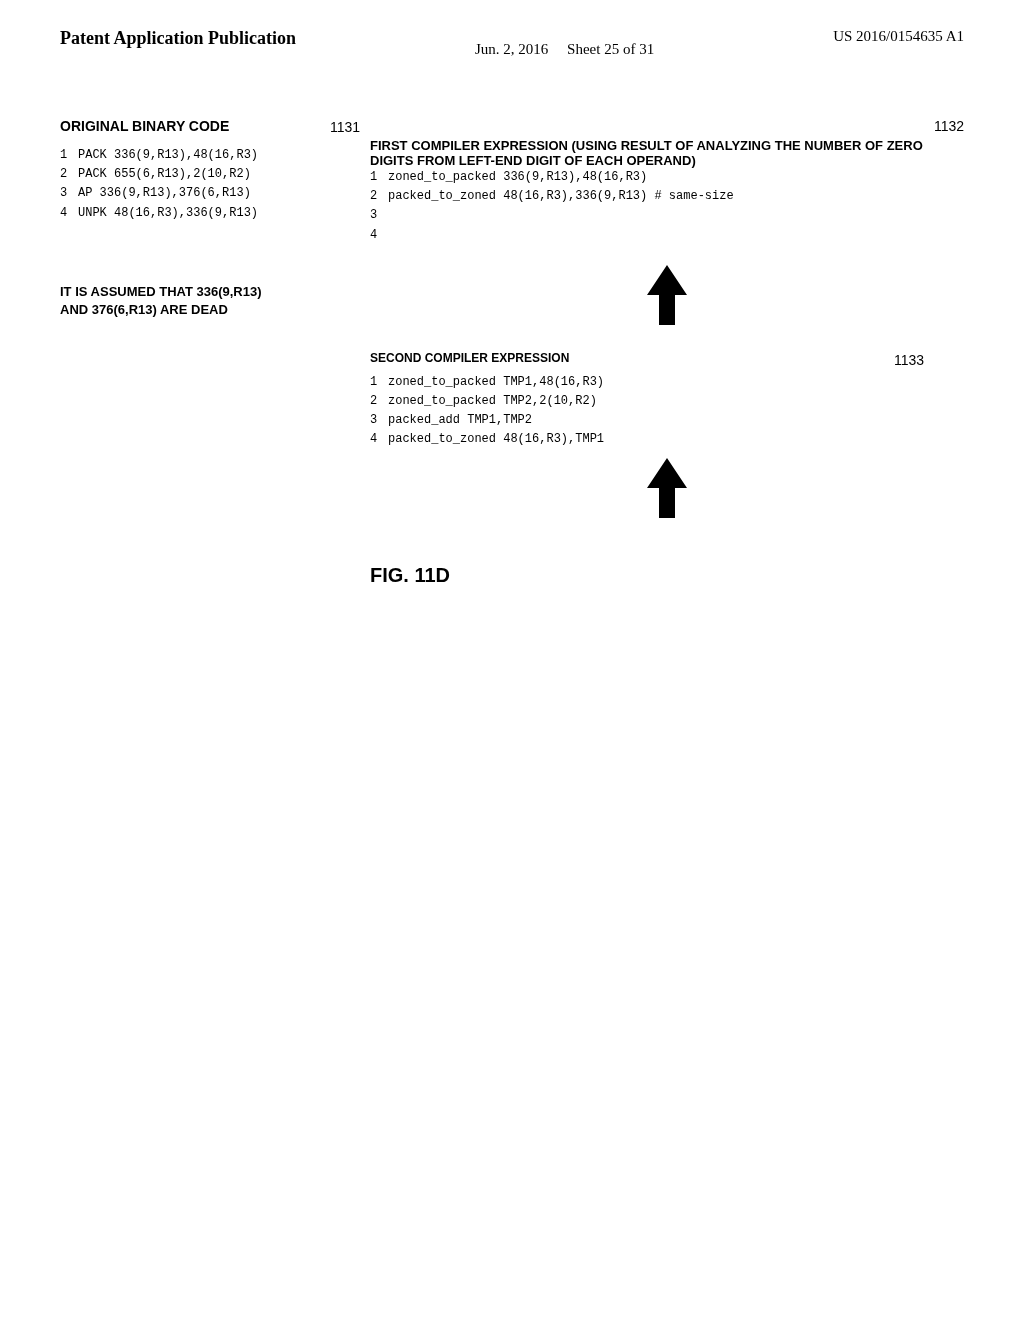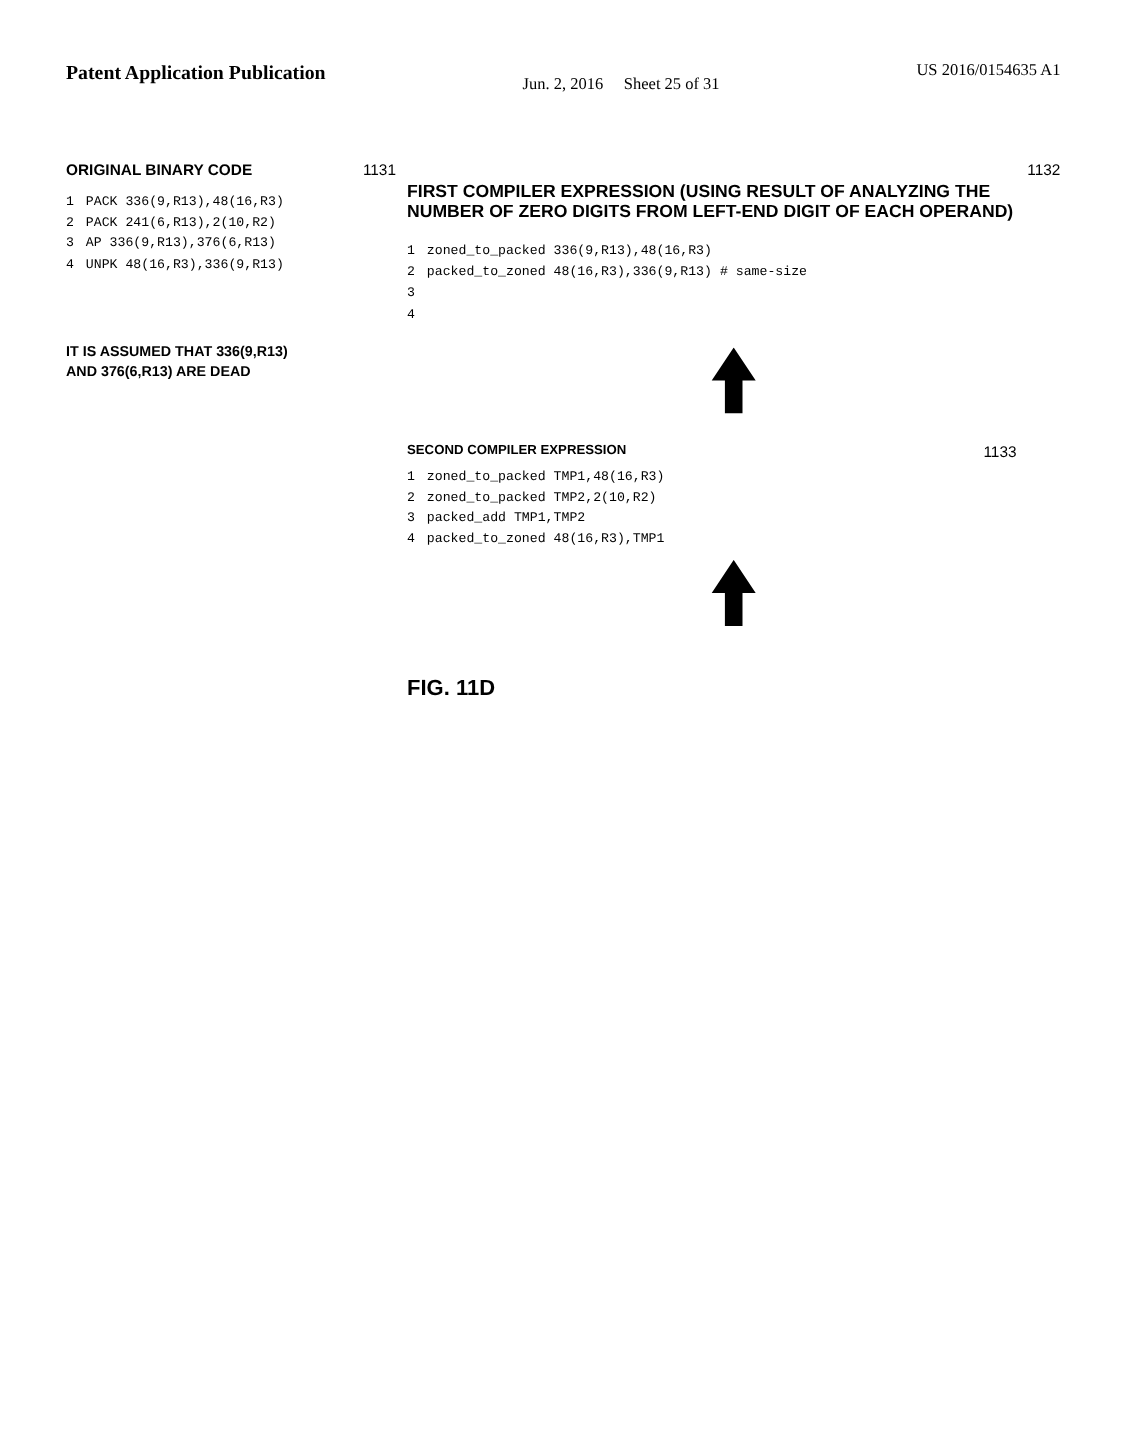--- a/index.html
+++ b/index.html
@@ -10,21 +10,21 @@
       min-height: 1320px;
       position: relative;
       overflow-x: hidden;
     }
 
     .page {
       width: 1024px;
       min-height: 1320px;
       background: #fff;
       position: relative;
-      padding: 56px 60px;
+      padding: 28px 60px;
     }
 
     
     .header {
       display: flex;
       justify-content: space-between;
       align-items: flex-start;
       border-bottom: none;
       margin-bottom: 60px;
     }
@@ -138,21 +138,21 @@
         <div class="section-title">ORIGINAL BINARY CODE</div>
         <div class="code-numbered">
           <div class="line-numbers">
             <span>1</span>
             <span>2</span>
             <span>3</span>
             <span>4</span>
           </div>
           <div class="code-lines">
             <span>PACK  336(9,R13),48(16,R3)</span>
-            <span>PACK  241(6,R13),2(10,R2)</span>
+            <span>PACK  655(6,R13),2(10,R2)</span>
             <span>AP      336(9,R13),376(6,R13)</span>
             <span>UNPK  48(16,R3),336(9,R13)</span>
           </div>
         </div>
       </div>
 
       <div style="margin-top: 20px;">
         <div class="assumed-text">IT IS ASSUMED THAT 336(9,R13) AND 376(6,R13) ARE DEAD</div>
       </div>
 
@@ -164,21 +164,21 @@
       </div>
     </div>
 
     <div style="flex:1; display:flex; flex-direction:column;">
 
       <div style="display:flex; justify-content:flex-end; margin-bottom:4px;">
         <span class="ref-number">1132</span>
       </div>
 
       <div style="margin-bottom: 12px;">
-        <div class="section-title" style="font-size:16px; margin-bottom:17px;">FIRST COMPILER EXPRESSION (USING RESULT OF ANALYZING THE NUMBER OF ZERO DIGITS FROM LEFT-END DIGIT OF EACH OPERAND)</div>
+        <div class="section-title" style="font-size:13px; margin-bottom:0;">FIRST COMPILER EXPRESSION (USING RESULT OF ANALYZING THE NUMBER OF ZERO DIGITS FROM LEFT-END DIGIT OF EACH OPERAND)</div>
         <div class="code-numbered">
           <div class="line-numbers">
             <span>1</span>
             <span>2</span>
             <span>3</span>
             <span>4</span>
           </div>
           <div class="code-lines">
             <span>zoned_to_packed  336(9,R13),48(16,R3)</span>
             <span>packed_to_zoned   48(16,R3),336(9,R13)    # same-size</span>

